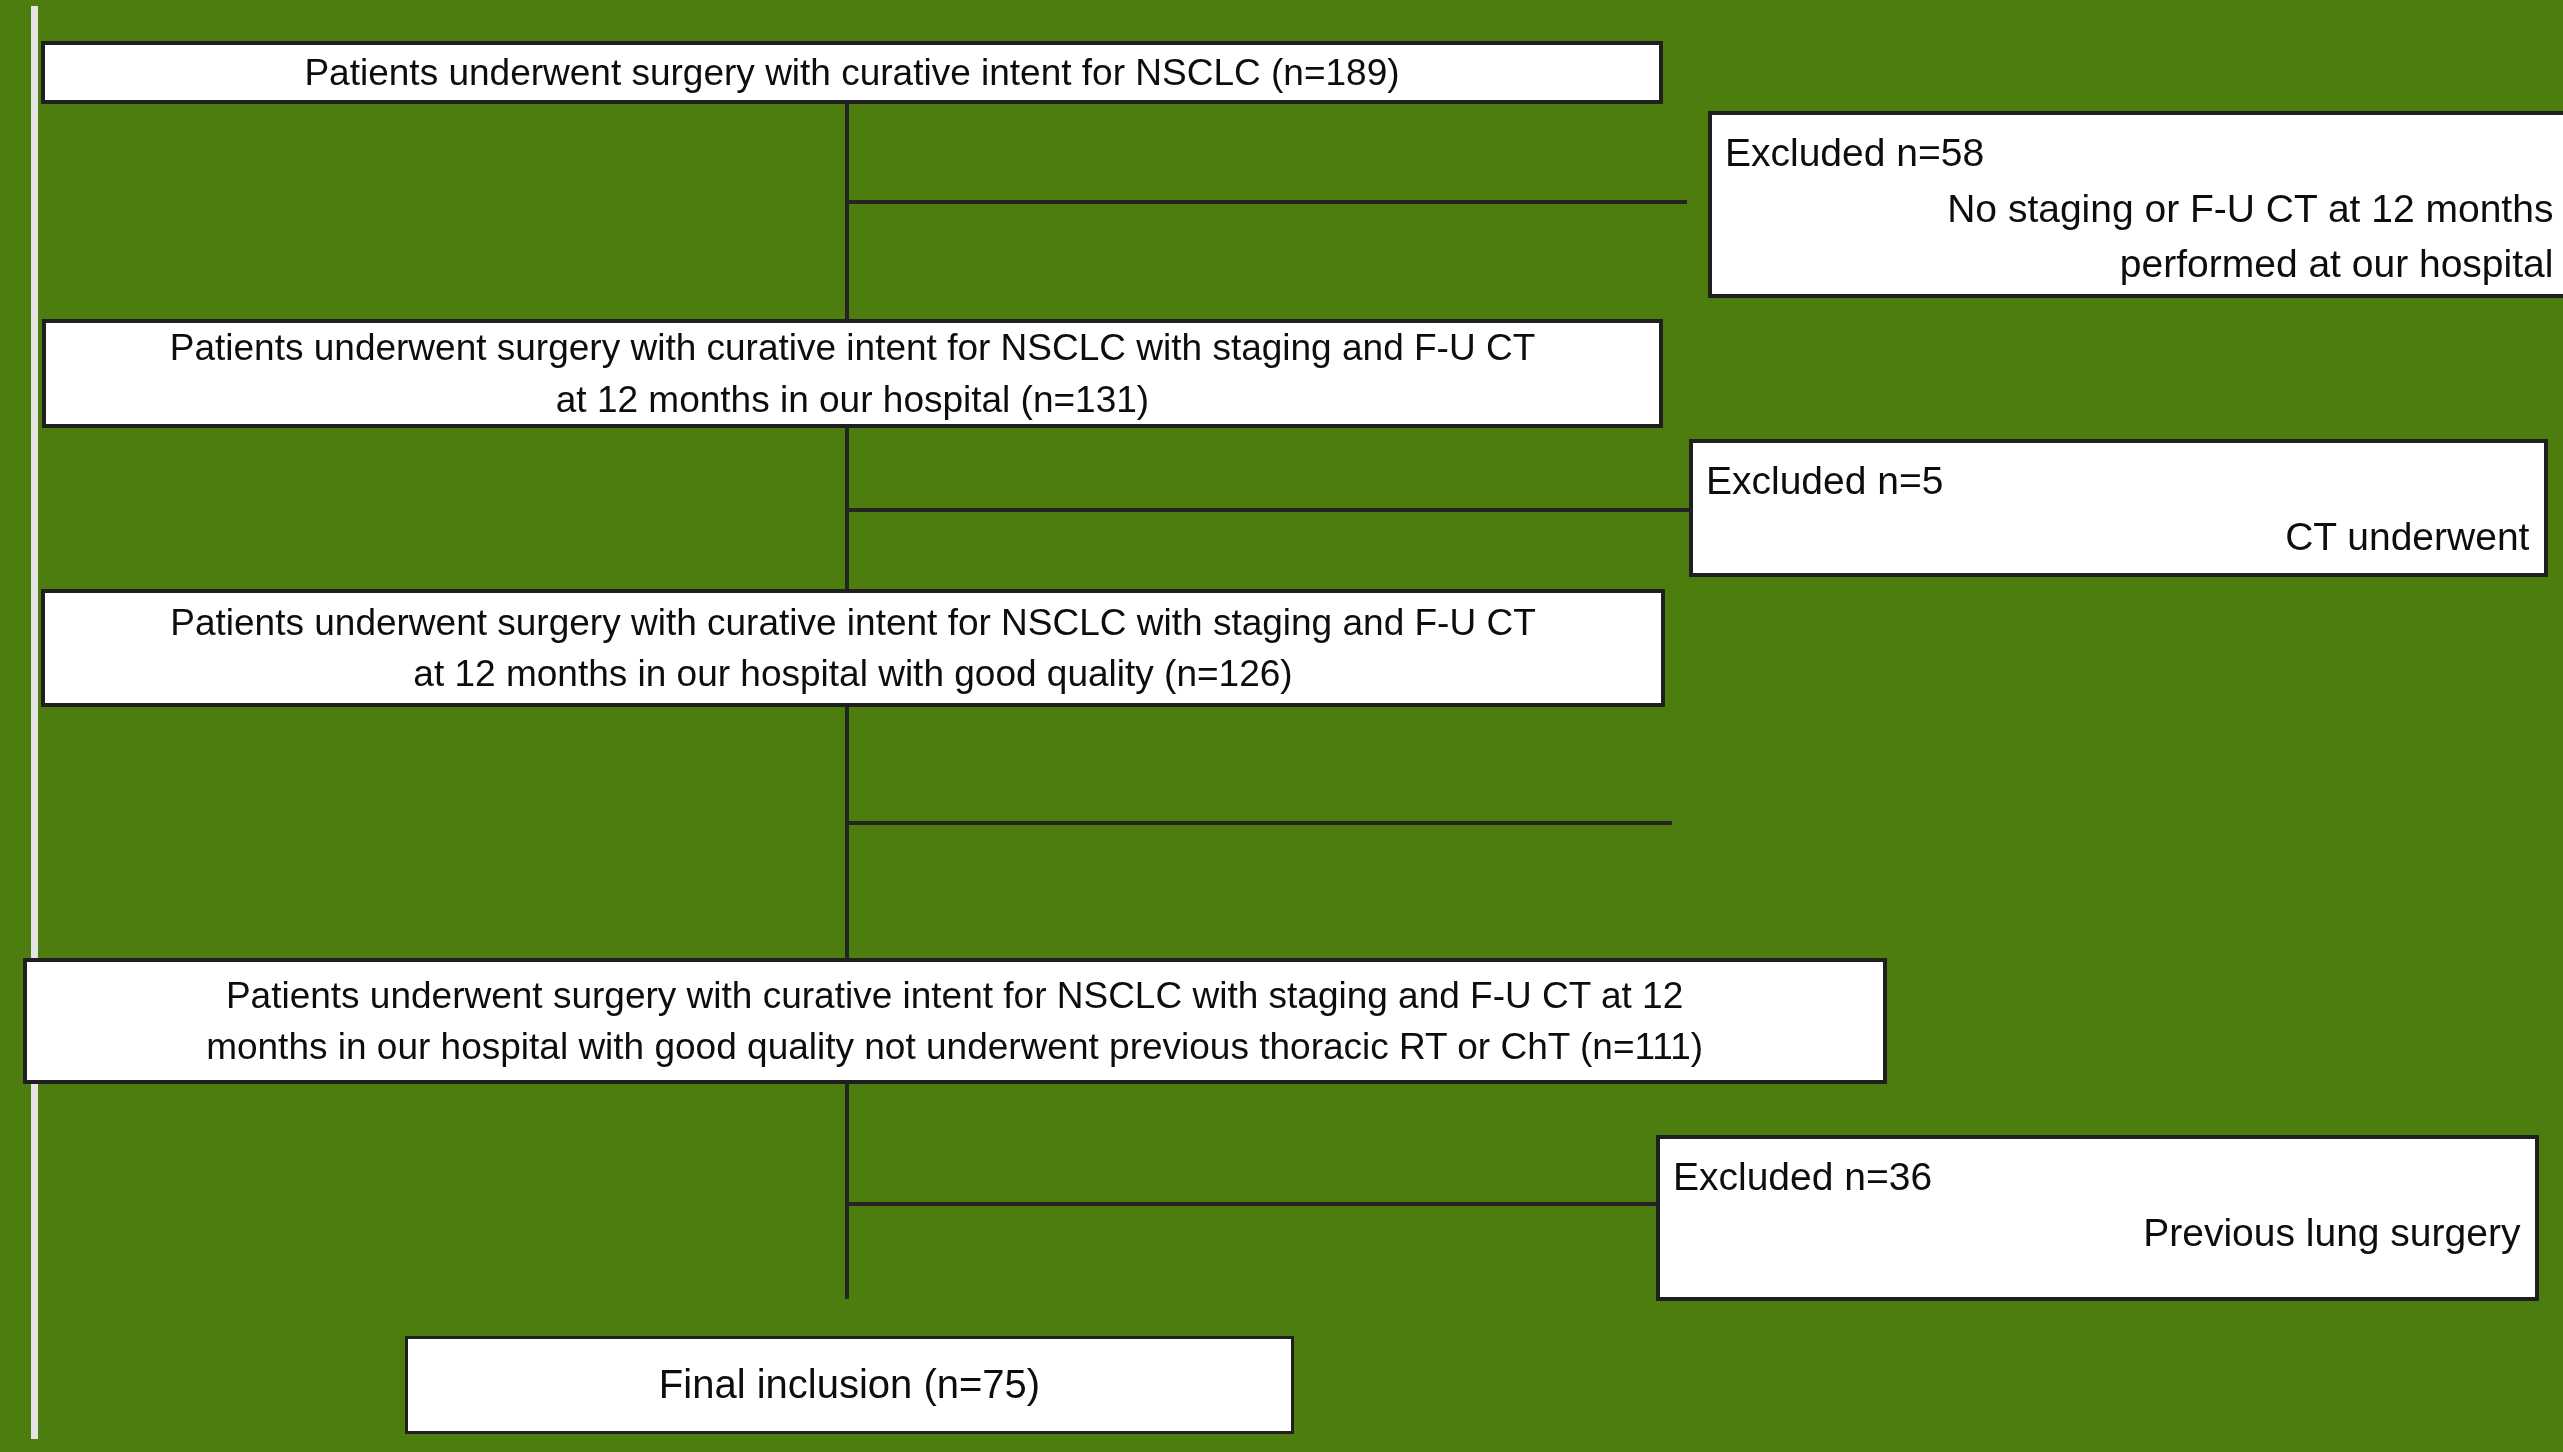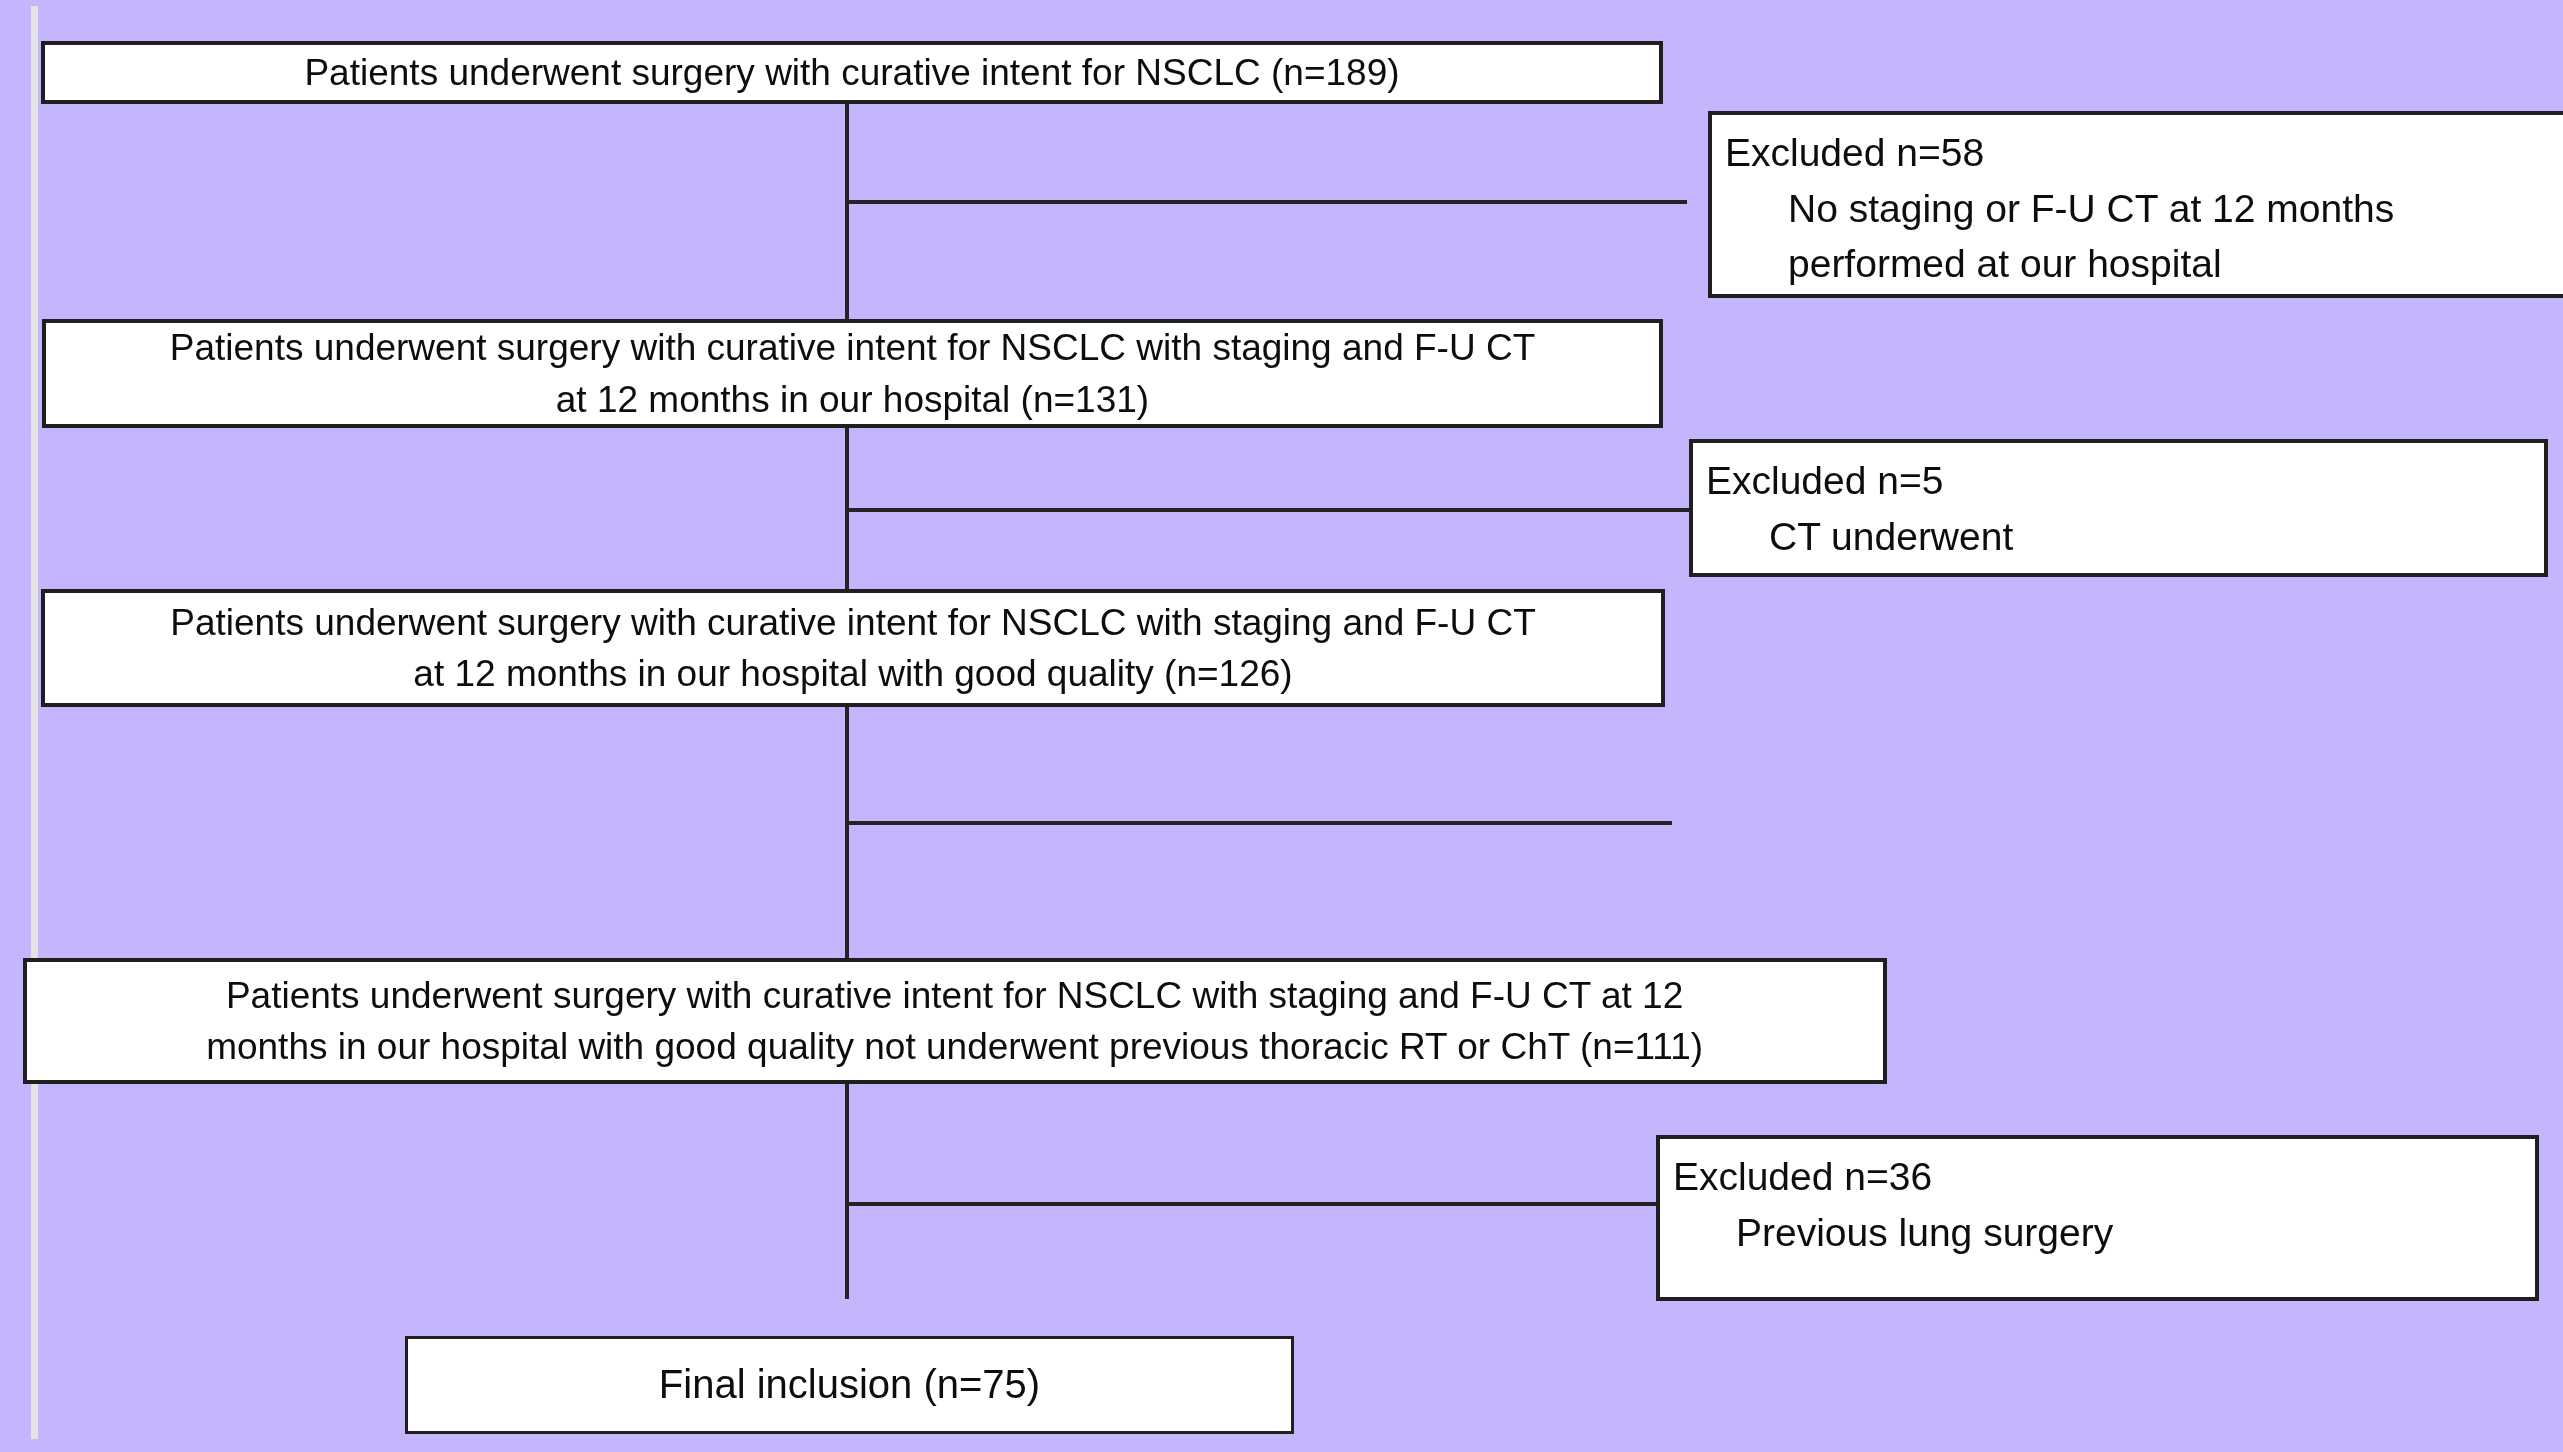--- a/index.html
+++ b/index.html
@@ -4,21 +4,21 @@
 <style>
   html, body {
     margin: 0;
     padding: 0;
     background: #ffffff;
   }
   .canvas {
     position: relative;
     width: 2563px;
     height: 1452px;
-    background: #c4b5fd;
+    background: #4d7c0f;
     font-family: "Liberation Sans", "DejaVu Sans", sans-serif;
     color: #0d0d0d;
     overflow: hidden;
   }
   
   .edge-line {
     position: absolute;
     left: 31px;
     top: 5.8px;
     width: 7.3px;
@@ -50,21 +50,21 @@
     position: absolute;
     box-sizing: border-box;
     border: 4.4px solid #1f1f1f;
     background: #ffffff;
     padding: 10.2px 14.6px 7.3px 13px;
     font-size: 39px;
     line-height: 1.42;
     z-index: 2;
   }
   .ebox .etitle { white-space: pre; }
-  .ebox .ereason { white-space: pre; margin-left: 63px; }
+  .ebox .ereason { white-space: pre; margin-left: 63px; text-align: right; }
   #e1 { left: 1683px; top: 111px;  width: 864px; height: 187px; margin-left: 25px; }
   #e2 { left: 1689px; top: 439px;  width: 859px; height: 138px; }
   #e3 { left: 1669px; top: 748px; width: 856px; height: 138px; }
   #e4 { left: 1656px; top: 1135px; width: 883px; height: 166px; }
   
   .vline {
     position: absolute;
     width: 3.6px;
     background: #242424;
     z-index: 1;

